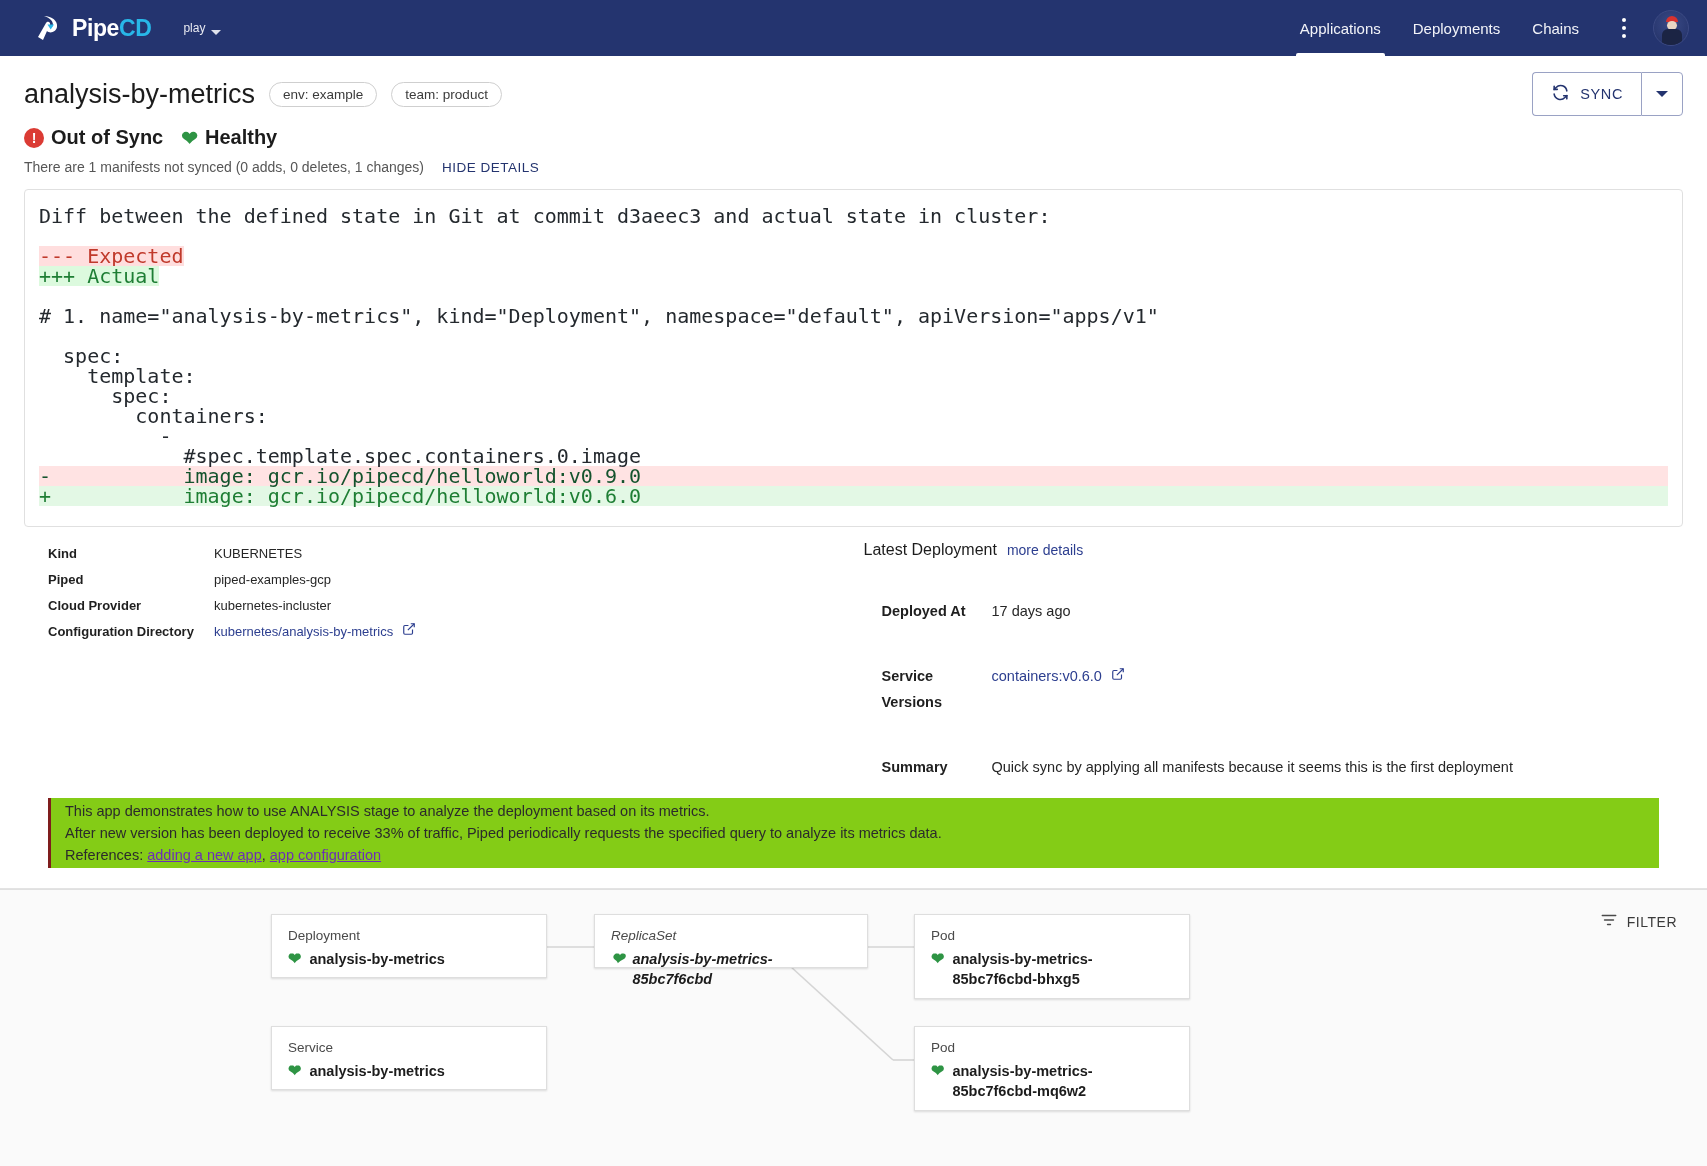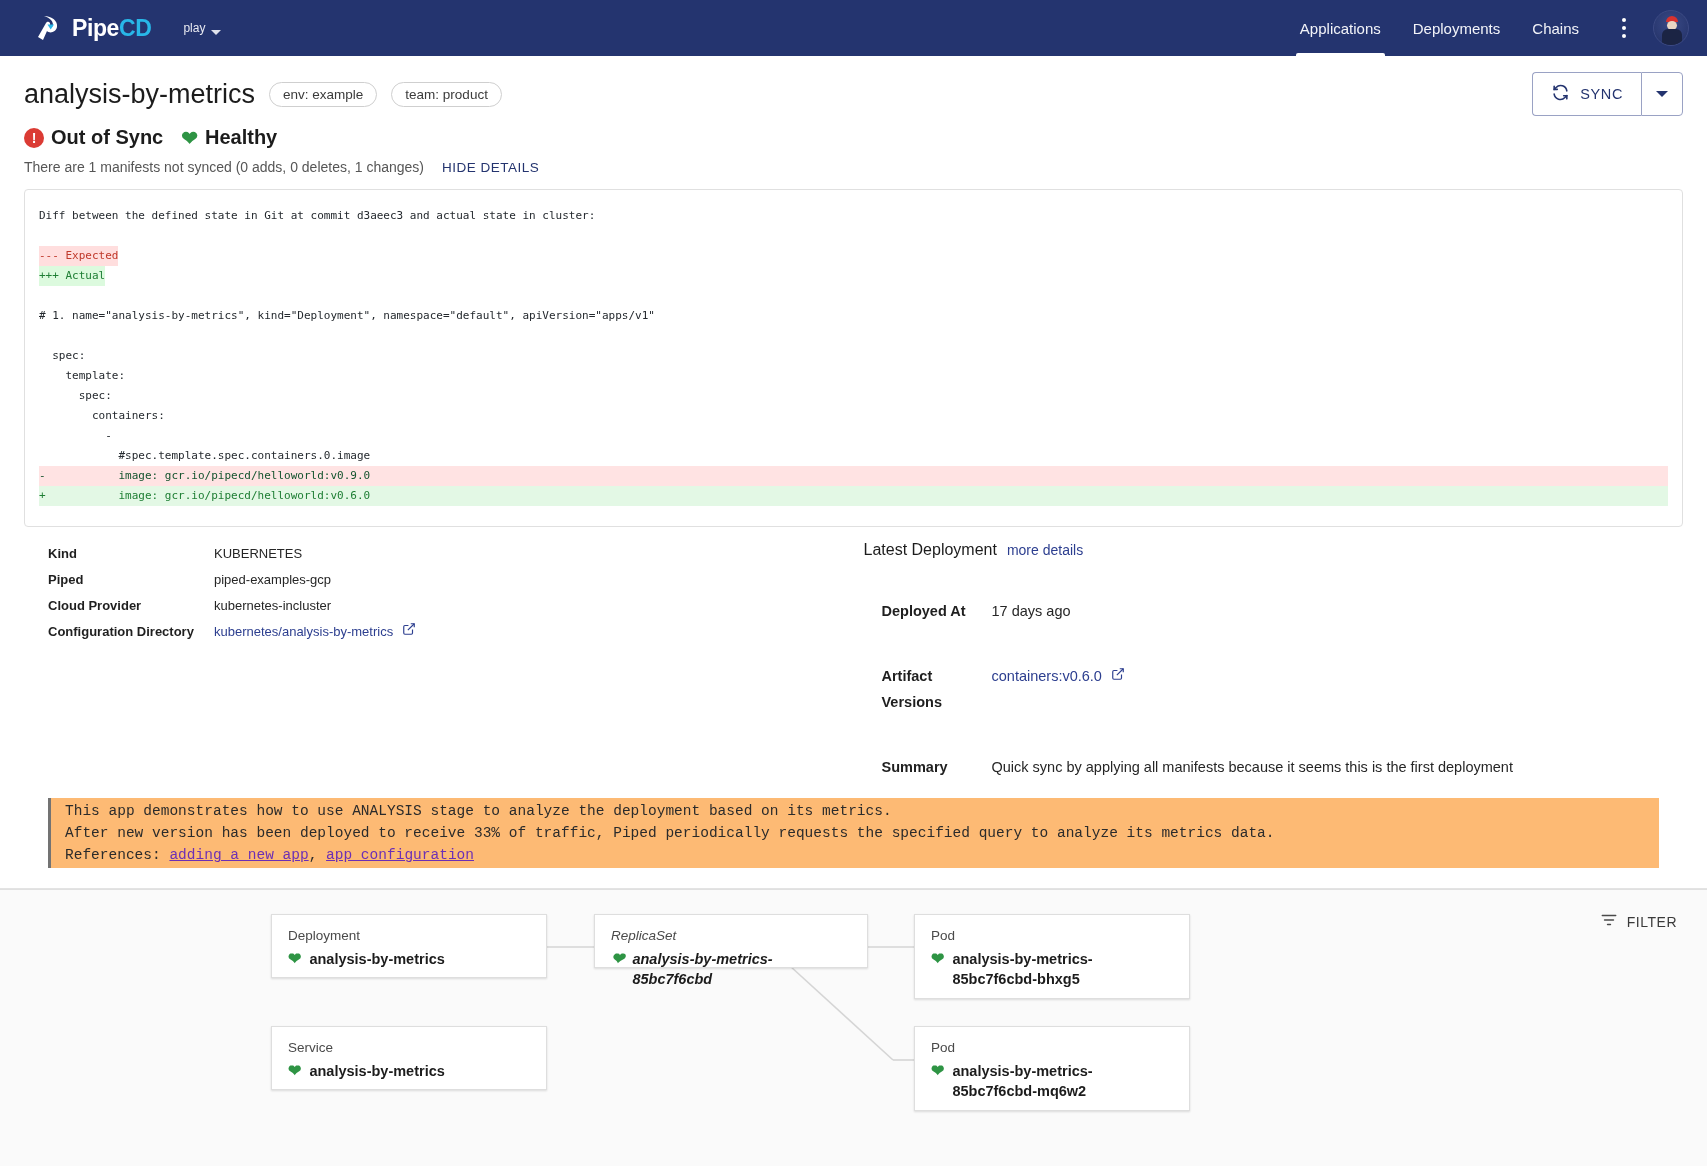--- a/index.html
+++ b/index.html
@@ -95,21 +95,21 @@
   .detail-text{ font-size:14px; color:#565656; }
   .hide-details{
     font-size:13.5px; font-weight:500; color:#24346f; letter-spacing:.5px; cursor:pointer;
   }
 
   .diff-box{
     margin-top:14px; border:1px solid #e0e0e0; border-radius:4px; background:#fff;
     padding:16px 14px; height:338px; overflow:auto;
   }
   pre.diff{
-    margin:0; font-family:"DejaVu Sans Mono", monospace; font-size:11px; line-height:20px;
+    margin:0; font-family:"DejaVu Sans Mono", monospace; font-size:20px; line-height:20px;
     color:#24292e; white-space:pre;
   }
   .d-del{ color:#c0392b; background:#ffdede; display:inline-block; }
   .d-add{ color:#1e7e34; background:#dcfade; display:inline-block; }
   .d-del-line{ background:#ffe3e3; color:#14532d; display:block; }
   .d-add-line{ background:#e3f8e5; color:#1e7e34; display:block; }
 
   
   .meta{ display:flex; padding:14px 24px 0 24px; background:#fff; }
   .meta-left{ width:calc(50% - 14px); }
@@ -121,22 +121,22 @@
   .ext{ display:inline-block; margin-left:5px; }
 
   .ld-head{ display:flex; align-items:baseline; gap:10px; margin-bottom:2px;}
   .ld-title{ font-size:16px; color:#1c1c1c; }
   .ld-more{ font-size:14px; color:#2c3e8f; cursor:pointer; }
   .ld-row{ display:flex; font-size:14.5px; line-height:26px; padding-left:18px;margin-top:39px;}
   .ld-label{ font-weight:bold; color:#1f1f1f; width:110px; }
   .ld-value{ color:#262626; }
 
   .desc{
-    margin:18px 24px 0 24px; border-left:3px solid #737373; padding:2px 0 2px 14px;
-    font-size:14.5px; line-height:22px; color:#2b2b2b; background:#fdba74;font-family:Liberation Mono, monospace;
+    margin:18px 24px 0 24px; border-left:3px solid #7f1d1d; padding:2px 0 2px 14px;
+    font-size:14.5px; line-height:22px; color:#2b2b2b; background:#84cc16;
   }
   .desc a{ color:#6c2fb5; text-decoration:underline; cursor:pointer;}
   .pagefoot{ height:20px; background:#fff; }
 
   
   .graph{
     position:relative; background:#fafafa; height:393px; border-top:1px solid #e0e0e0;
   }
   .filter-btn{
     position:absolute; right:22px; top:15px; display:flex; align-items:center; gap:9px;
@@ -286,21 +286,21 @@
     <div class="meta-right">
       <div class="ld-head">
         <span class="ld-title">Latest Deployment</span>
         <span class="ld-more">more details</span>
       </div>
       <div class="ld-row">
         <div class="ld-label">Deployed At</div>
         <div class="ld-value">17 days ago</div>
       </div>
       <div class="ld-row">
-        <div class="ld-label">Artifact Versions</div>
+        <div class="ld-label">Service Versions</div>
         <div class="ld-value">
           <span class="link">containers:v0.6.0</span>
           <span class="ext">
             <svg width="14" height="14" viewBox="0 0 24 24" fill="none" stroke="#2c3e8f" stroke-width="2">
               <path d="M18 13v6a2 2 0 0 1-2 2H5a2 2 0 0 1-2-2V8a2 2 0 0 1 2-2h6"></path>
               <path d="M15 3h6v6"></path>
                 <path d="M10 14L21 3"></path>
             </svg>
           </span>
         </div>

